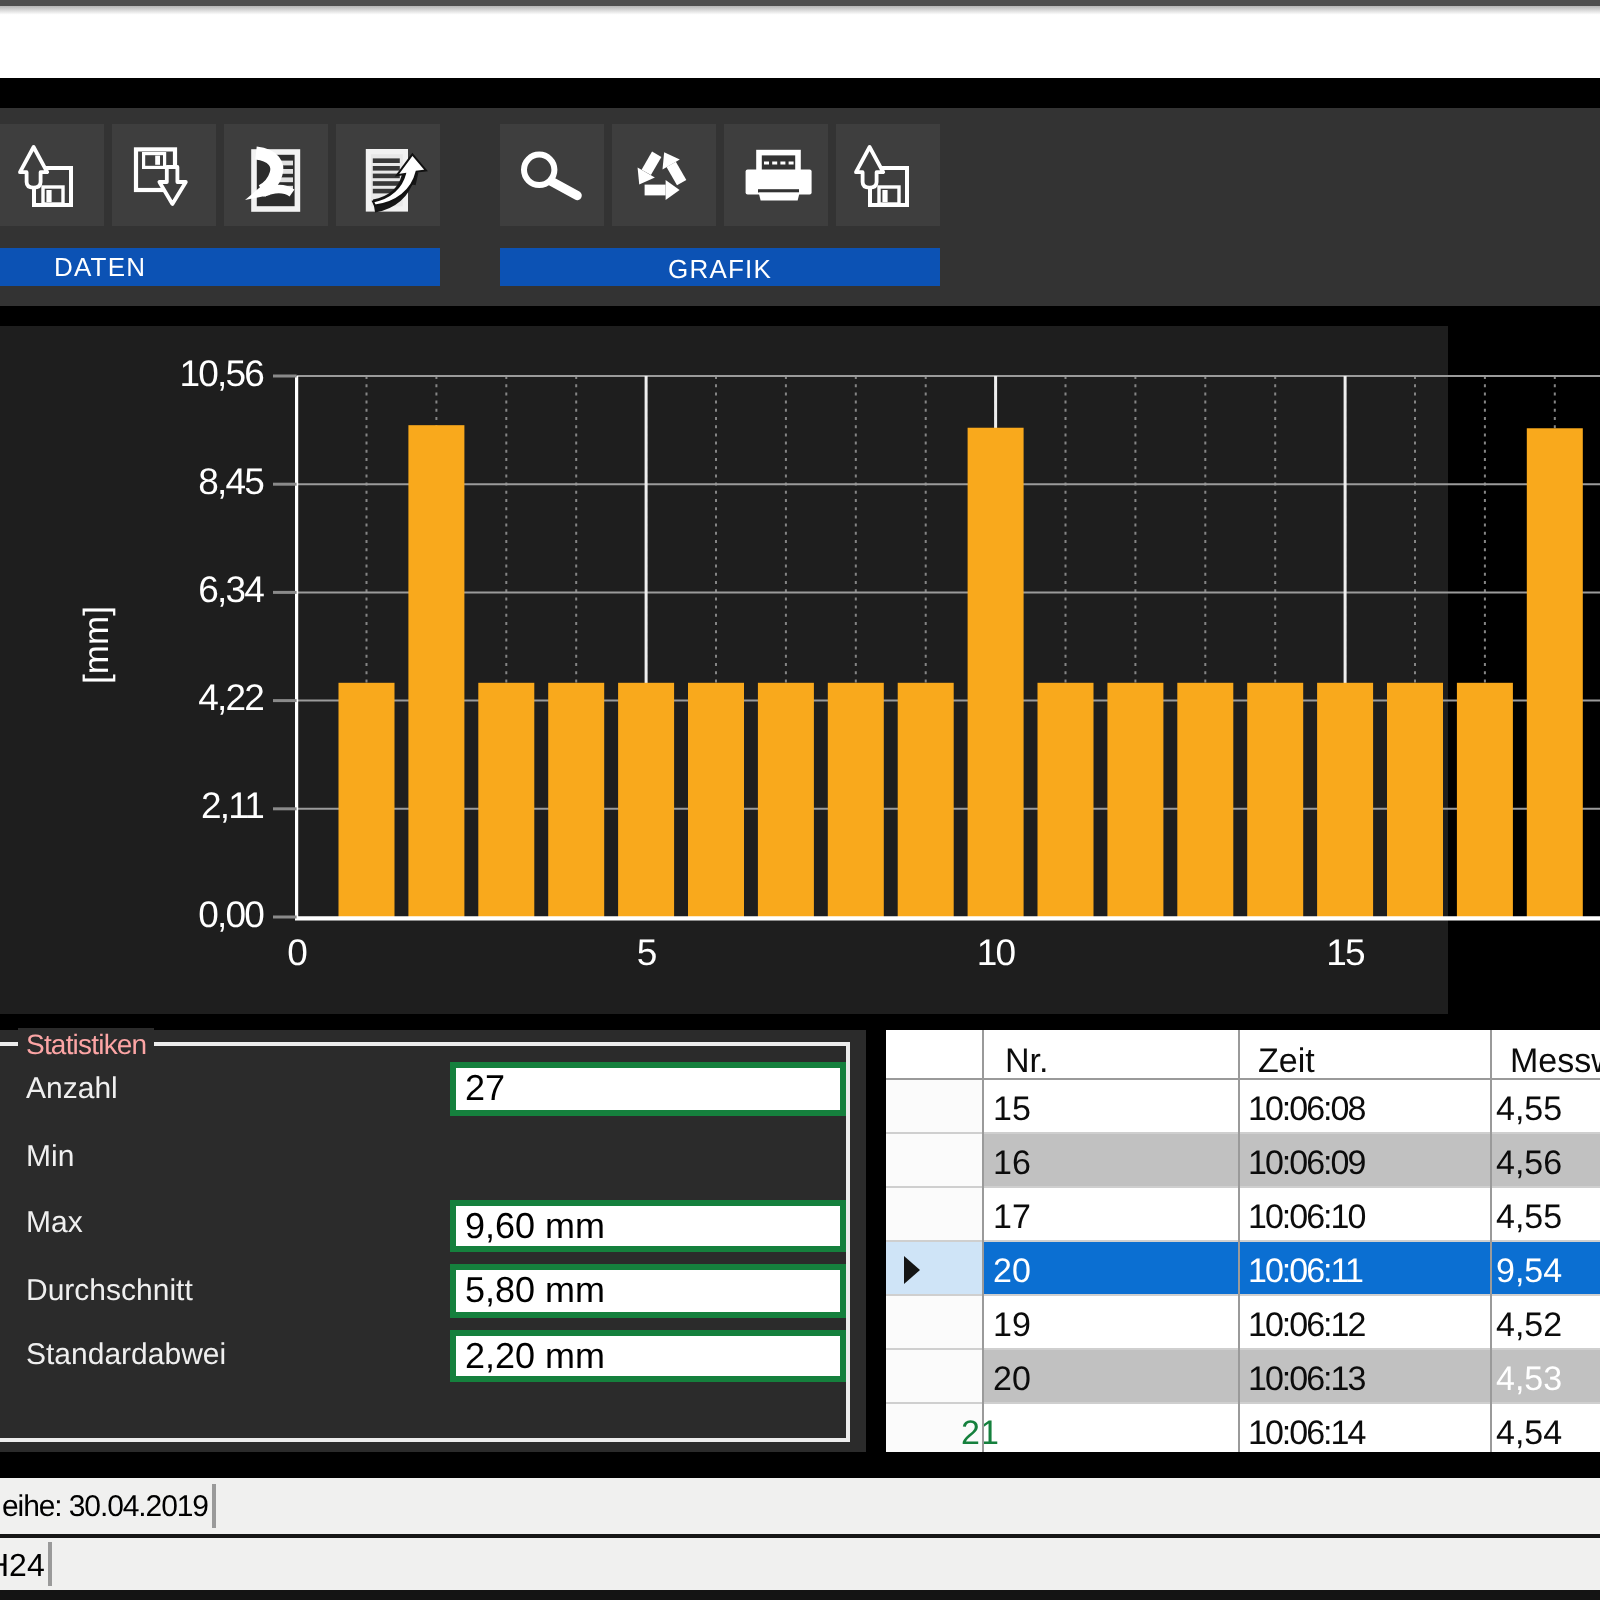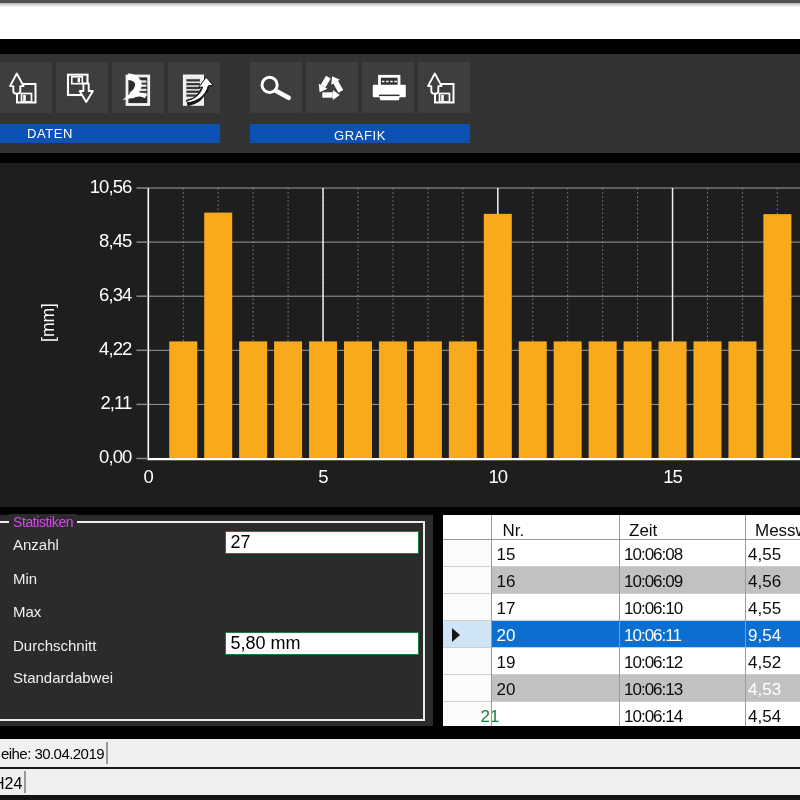--- a/index.html
+++ b/index.html
@@ -98,21 +98,21 @@
      <span style="position:relative;top:1.5px;font-size:13px;color:#fff;letter-spacing:0.6px;">GRAFIK</span>
   </div>
   <div class="abs" style="left:0;top:70.4px;width:220px;height:18.7px;background:#0c52b4;">
      <span style="position:absolute;left:27px;top:1.5px;font-size:13px;color:#fff;letter-spacing:0.6px;">DATEN</span>
   </div>
 </div>
 <style>.btn{width:52px;height:51px;background:#3e3e3e;}</style>
 
 <div class="abs" style="left:0;top:152.5px;width:800px;height:10px;background:#000;"></div>
 
-<div class="abs" style="left:0;top:162.5px;width:800px;height:344.5px;background:#1e1e1e;" id="chartpanel">
+<div class="abs" style="left:0;top:162.5px;width:724px;height:344.5px;background:#1e1e1e;" id="chartpanel">
     <svg width="800" height="344.5" viewBox="0 0 800 344.5" style="position:absolute;left:0;top:0;" font-family="Liberation Sans, sans-serif">
       <line x1="183.25" y1="25.0" x2="183.25" y2="295.5" stroke="#858585" stroke-width="1" stroke-dasharray="1.5 2.6"></line>
 <line x1="218.2" y1="25.0" x2="218.2" y2="295.5" stroke="#858585" stroke-width="1" stroke-dasharray="1.5 2.6"></line>
 <line x1="253.15" y1="25.0" x2="253.15" y2="295.5" stroke="#858585" stroke-width="1" stroke-dasharray="1.5 2.6"></line>
 <line x1="288.1" y1="25.0" x2="288.1" y2="295.5" stroke="#858585" stroke-width="1" stroke-dasharray="1.5 2.6"></line>
 <line x1="323.05" y1="25.0" x2="323.05" y2="295.5" stroke="#858585" stroke-width="1" stroke-dasharray="1.5 2.6"></line>
 <line x1="358.0" y1="25.0" x2="358.0" y2="295.5" stroke="#858585" stroke-width="1" stroke-dasharray="1.5 2.6"></line>
 <line x1="392.95" y1="25.0" x2="392.95" y2="295.5" stroke="#858585" stroke-width="1" stroke-dasharray="1.5 2.6"></line>
 <line x1="427.9" y1="25.0" x2="427.9" y2="295.5" stroke="#858585" stroke-width="1" stroke-dasharray="1.5 2.6"></line>
 <line x1="462.85" y1="25.0" x2="462.85" y2="295.5" stroke="#858585" stroke-width="1" stroke-dasharray="1.5 2.6"></line>
@@ -172,28 +172,30 @@
 <text x="54" y="159.5" text-anchor="middle" font-size="17.5" fill="#fff" transform="rotate(-90 54 159.5)">[mm]</text>
     </svg>
   </div>
 
 <div class="abs" style="left:0;top:507px;width:800px;height:8px;background:#000;"></div>
 
 <div class="abs" style="left:0;top:515px;width:800px;height:210.5px;background:#000;">
   <div class="abs" style="left:0;top:0;width:433px;height:210.5px;background:#2b2b2b;"></div>
 
   <div class="abs" style="left:-10px;top:6px;width:431px;height:195.5px;border:2px solid #ececec;"></div>
-  <div class="abs" style="left:9px;top:-1px;background:#2b2b2b;padding:0 4px;font-size:14px;letter-spacing:-0.4px;color:#d946ef;">Statistiken</div>
+  <div class="abs" style="left:9px;top:-1px;background:#2b2b2b;padding:0 4px;font-size:14px;letter-spacing:-0.4px;color:#fca5a5;">Statistiken</div>
   <div class="abs slabel" style="top:20.5px;">Anzahl</div>
   <div class="abs slabel" style="top:55px;">Min</div>
   <div class="abs slabel" style="top:88px;">Max</div>
   <div class="abs slabel" style="top:121.8px;">Durchschnitt</div>
   <div class="abs slabel" style="top:154px;">Standardabwei</div>
   <div class="abs sbox" style="top:16px;">27</div>
+  <div class="abs sbox" style="top:84.5px;">9,60 mm</div>
   <div class="abs sbox" style="top:117.3px;">5,80 mm</div>
+  <div class="abs sbox" style="top:149.5px;">2,20 mm</div>
 
   <div class="abs" style="left:442.5px;top:0;width:357.5px;height:211.5px;overflow:hidden;background:#000;" id="tablezone">
       <div class="abs" style="left:0;top:0;width:357.5px;height:211.5px;background:#fff;"></div>
 <div class="abs" style="left:0;top:25.0px;width:49.5px;height:27px;background:#fbfbfb;"></div>
 <div class="abs" style="left:49.5px;top:25.0px;width:308px;height:27px;background:#ffffff;"></div>
 <span class="tcell" style="left:54px;top:25.0px;color:#0c0c0c;">15</span>
 <span class="tcell" style="left:181.5px;top:25.0px;color:#0c0c0c;letter-spacing:-1.0px;">10:06:08</span>
 <span class="tcell" style="left:305.5px;top:25.0px;color:#0c0c0c;">4,55</span>
 <div class="abs" style="left:0;top:52.0px;width:49.5px;height:27px;background:#fbfbfb;"></div>
 <div class="abs" style="left:49.5px;top:52.0px;width:308px;height:27px;background:#c1c1c1;"></div>
@@ -237,21 +239,21 @@
 <div class="abs" style="left:0;top:159px;width:357.5px;height:1px;background:#cfcfcf;"></div>
 <div class="abs" style="left:0;top:186px;width:357.5px;height:1px;background:#cfcfcf;"></div>
 <div class="abs" style="left:48.5px;top:0;width:1px;height:211.5px;background:#9a9a9a;"></div>
 <div class="abs" style="left:176.5px;top:0;width:1px;height:211.5px;background:#9a9a9a;"></div>
 <div class="abs" style="left:302px;top:0;width:1px;height:211.5px;background:#9a9a9a;"></div>
     </div>
     <style>.tcell{position:absolute;font-size:17px;line-height:29px;height:29px;}</style>
 </div>
 <style>
  .slabel{left:13px;font-size:15px;color:#efefef;}
- .sbox{left:224.5px;width:187px;height:20.5px;background:#fff;border:1px solid #15803d;
+ .sbox{left:224.5px;width:187px;height:20.5px;background:#fff;border:3px solid #15803d;
        font-size:18px;color:#000;padding-left:5px;line-height:21.5px;}
 </style>
 
 <div class="abs" style="left:0;top:725.5px;width:800px;height:13px;background:#000;"></div>
 
 <div class="abs" style="left:0;top:738.5px;width:800px;height:28px;background:#f0f0ef;">
   <span style="position:absolute;left:1px;top:6px;font-size:15px;letter-spacing:-0.55px;color:#000;text-align:right;">eihe: 30.04.2019</span>
   <div class="abs" style="left:106px;top:3px;width:1.5px;height:22px;background:#9a9a9a;"></div>
 </div>
 <div class="abs" style="left:0;top:766.5px;width:800px;height:2px;background:#161616;"></div>

